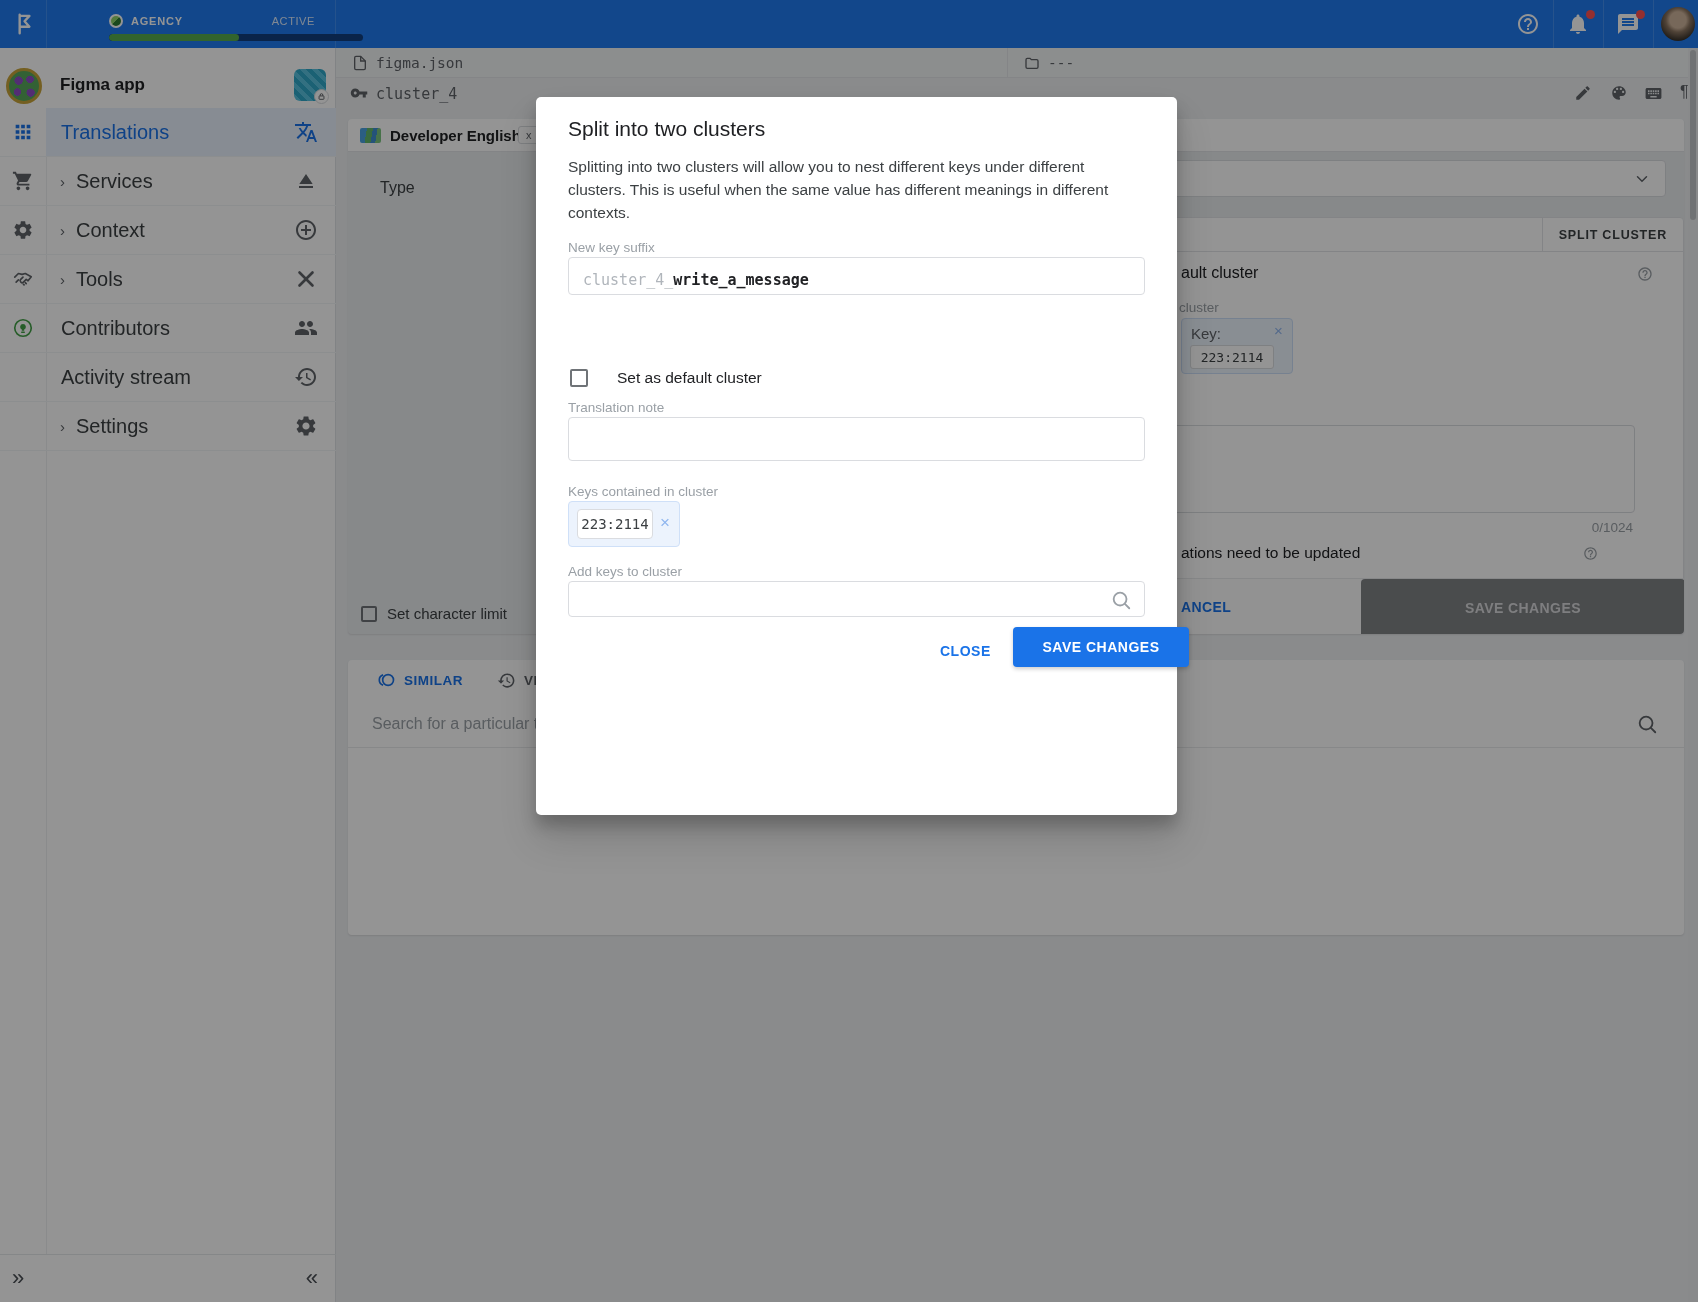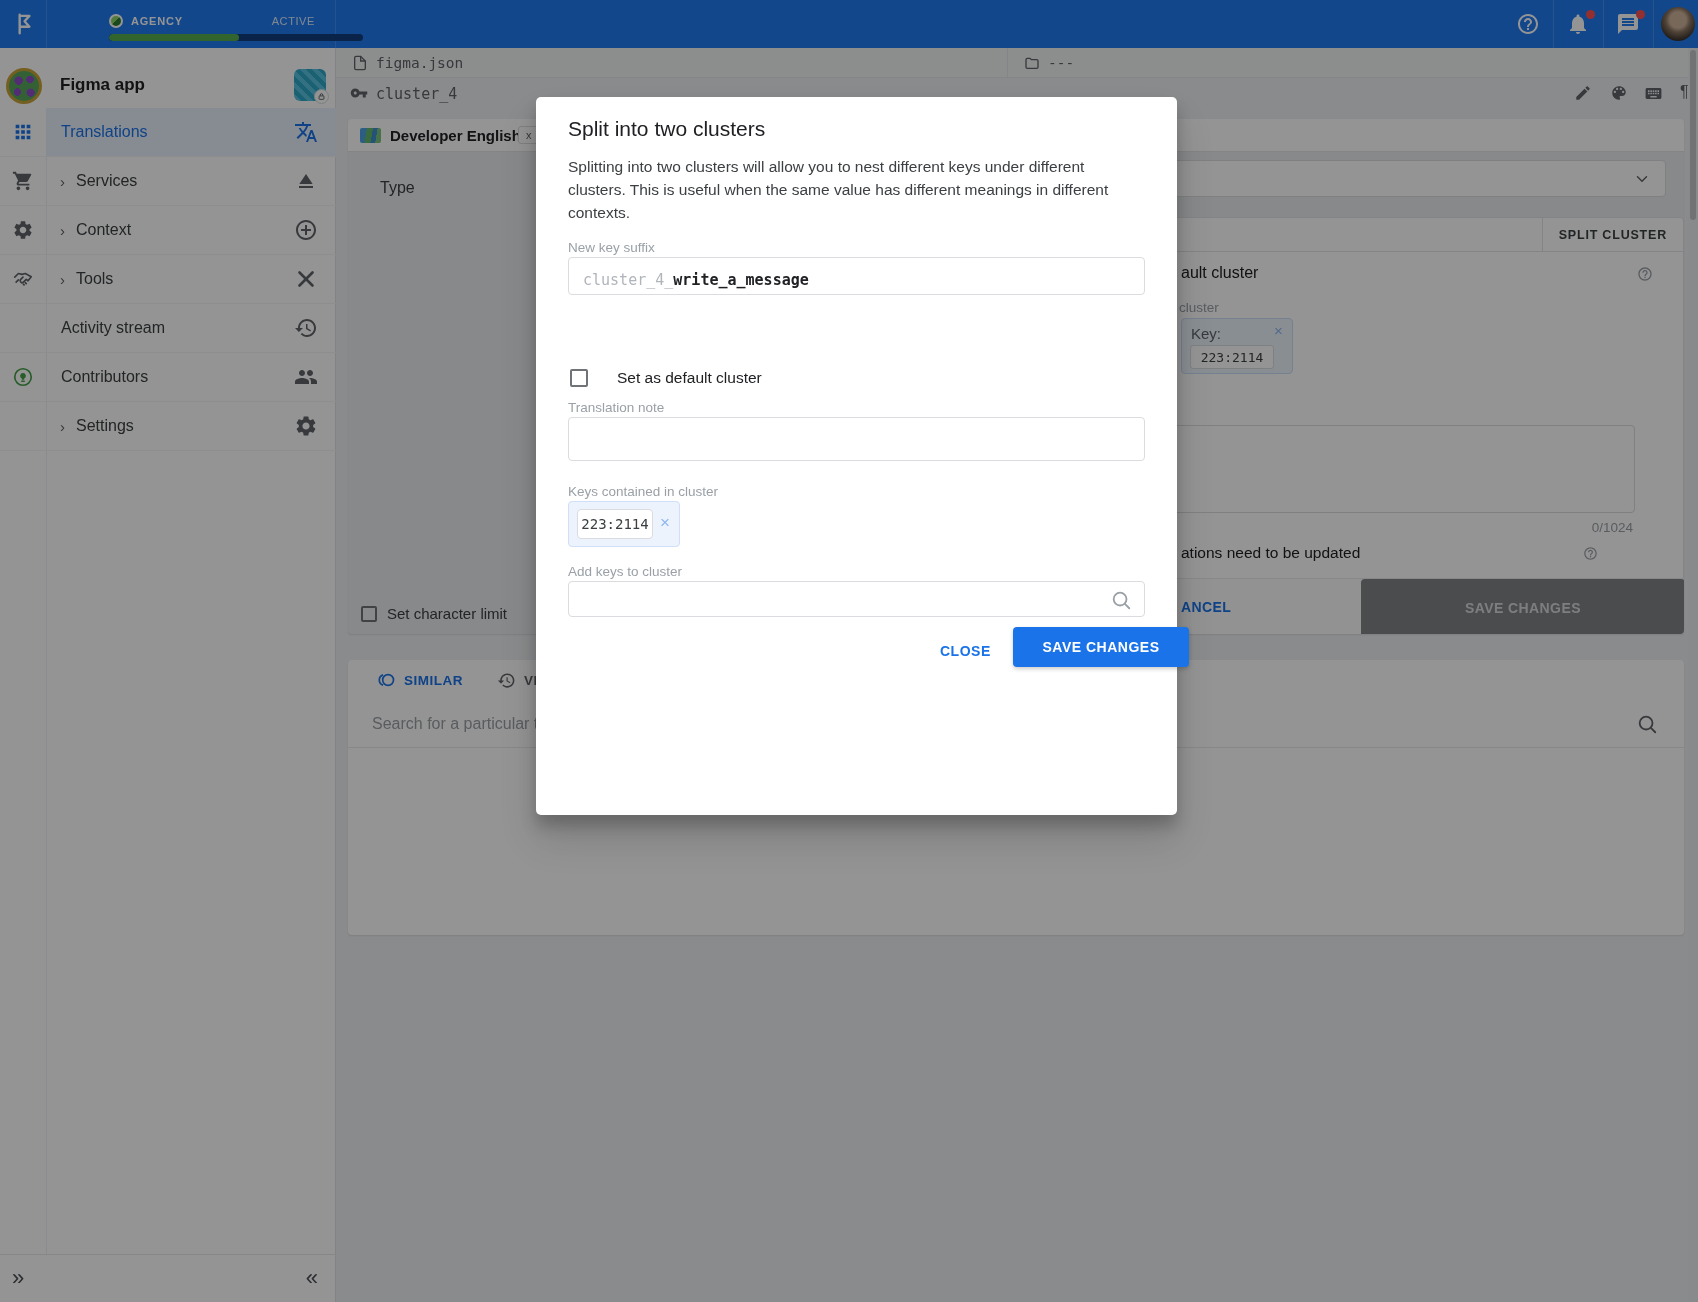--- a/index.html
+++ b/index.html
@@ -43,21 +43,21 @@
               background:linear-gradient(45deg,#2fa7c9 25%,#58c2de 25% 50%,#2fa7c9 50% 75%,#58c2de 75%);
               background-size:12px 12px; }
   .lock-badge { position:absolute; left:314px; top:33px; width:15px; height:15px; border-radius:50%;
                 background:#fff; border:1px solid #d7dadd; display:flex; align-items:center; justify-content:center; }
   .menu { position:absolute; left:0; top:60px; width:336px; }
   .menu-rail-line { position:absolute; left:46px; top:60px; width:1px; height:1146px; background:#eef0f2; }
   .mrow { position:relative; height:49px; display:flex; align-items:center; border-bottom:1px solid #f2f4f6; cursor:pointer; }
   .mrow .railcell { width:46px; display:flex; justify-content:center; color:#5f6368; flex:none; }
   .mrow .chev { width:16px; margin-left:14px; font-size:15px; color:#5f6368; flex:none; }
   .mrow .nochev { width:0; margin-left:15px; }
-  .mrow .mlabel { font-size:16px; color:#3c4043; flex:1; }
+  .mrow .mlabel { font-size:20px; color:#3c4043; flex:1; }
   .mrow .ricon { width:24px; margin-right:18px; color:#5f6368; flex:none; }
   .mrow.active .mlabel, .mrow.active .ricon, .mrow.active .railcell { color:#1a73e8; }
   .mrow.active { background:linear-gradient(to right, #fff 46px, #e9f1fd 46px); }
   .sb-footer { position:absolute; left:0; top:1206px; width:336px; height:48px; border-top:1px solid #e6e8eb; }
   .sb-footer .exp { position:absolute; left:12px; top:10px; font-size:22px; color:#4a4f55; cursor:pointer; }
   .sb-footer .col { position:absolute; right:18px; top:10px; font-size:22px; color:#4a4f55; cursor:pointer; }
 
   
   .crumb1 { position:absolute; left:336px; top:48px; width:1362px; height:30px; background:#f2f4f5;
             border-bottom:1px solid #e3e5e8; z-index:1; }
@@ -259,43 +259,43 @@
         <span class="mlabel">Tools</span>
         <span class="ricon">
           <svg viewBox="0 0 24 24" width="24" height="24" fill="currentColor">
               <rect x="10.7" y="1.5" width="2.6" height="21" rx="1.3" transform="rotate(45 12 12)"></rect>
               <rect x="10.7" y="1.5" width="2.6" height="21" rx="1.3" transform="rotate(-45 12 12)"></rect>
             </svg>
         </span>
       </div>
 
       <div class="mrow">
-        <span class="railcell"></span>
-        <span class="chev nochev"></span>
-        <span class="mlabel">Activity stream</span>
-        <span class="ricon">
-          <svg viewBox="0 0 24 24" width="24" height="24" fill="currentColor">
-              <path d="M13 3c-4.97 0-9 4.03-9 9H1l3.89 3.89.07.14L9 12H6c0-3.87 3.13-7 7-7s7 3.13 7 7-3.13 7-7 7c-1.93 0-3.68-.79-4.94-2.06l-1.42 1.42C8.27 19.99 10.51 21 13 21c4.97 0 9-4.03 9-9s-4.03-9-9-9zm-1 5v5l4.28 2.54.72-1.21-3.5-2.08V8H12z"></path>
-            </svg>
-        </span>
-      </div>
-
-      <div class="mrow">
         <span class="railcell" style="color:#43a047;">
           <svg viewBox="0 0 24 24" width="22" height="22" fill="none" stroke="currentColor" stroke-width="1.8">
               <circle cx="12" cy="12" r="9"></circle>
               <path d="M12 7.5a3.2 3.2 0 0 1 1.3 6.1V15h-2.6v-1.4A3.2 3.2 0 0 1 12 7.5z" fill="currentColor" stroke="none"></path>
               <path d="M10.7 16.6h2.6" stroke-linecap="round"></path>
             </svg>
         </span>
         <span class="chev nochev"></span>
         <span class="mlabel">Contributors</span>
         <span class="ricon">
           <svg viewBox="0 0 24 24" width="24" height="24" fill="currentColor">
               <path d="M16 11c1.66 0 2.99-1.34 2.99-3S17.66 5 16 5c-1.66 0-3 1.34-3 3s1.34 3 3 3zm-8 0c1.66 0 2.99-1.34 2.99-3S9.66 5 8 5C6.34 5 5 6.34 5 8s1.34 3 3 3zm0 2c-2.33 0-7 1.17-7 3.5V19h14v-2.5c0-2.33-4.67-3.5-7-3.5zm8 0c-.29 0-.62.02-.97.05 1.16.84 1.97 1.97 1.97 3.45V19h6v-2.5c0-2.33-4.67-3.5-7-3.5z"></path>
+            </svg>
+        </span>
+      </div>
+
+      <div class="mrow">
+        <span class="railcell"></span>
+        <span class="chev nochev"></span>
+        <span class="mlabel">Activity stream</span>
+        <span class="ricon">
+          <svg viewBox="0 0 24 24" width="24" height="24" fill="currentColor">
+              <path d="M13 3c-4.97 0-9 4.03-9 9H1l3.89 3.89.07.14L9 12H6c0-3.87 3.13-7 7-7s7 3.13 7 7-3.13 7-7 7c-1.93 0-3.68-.79-4.94-2.06l-1.42 1.42C8.27 19.99 10.51 21 13 21c4.97 0 9-4.03 9-9s-4.03-9-9-9zm-1 5v5l4.28 2.54.72-1.21-3.5-2.08V8H12z"></path>
             </svg>
         </span>
       </div>
 
       <div class="mrow">
         <span class="railcell"></span>
         <span class="chev">›</span>
         <span class="mlabel">Settings</span>
         <span class="ricon">
           <svg viewBox="0 0 24 24" width="24" height="24" fill="currentColor">

